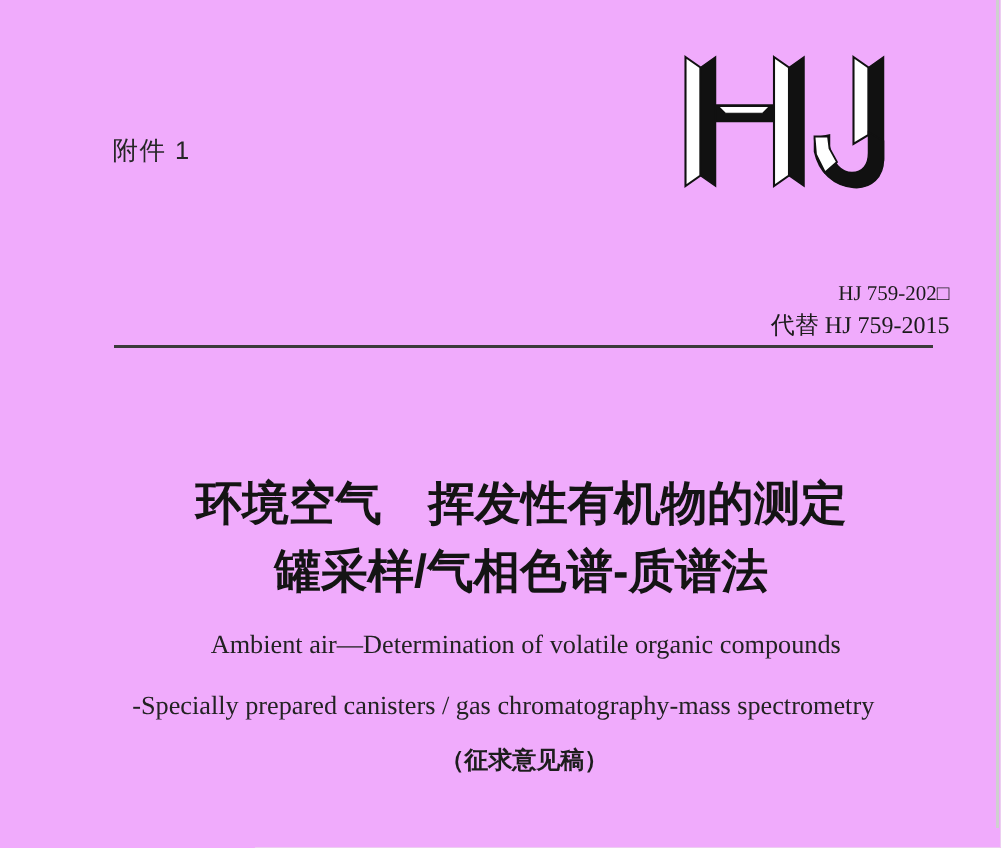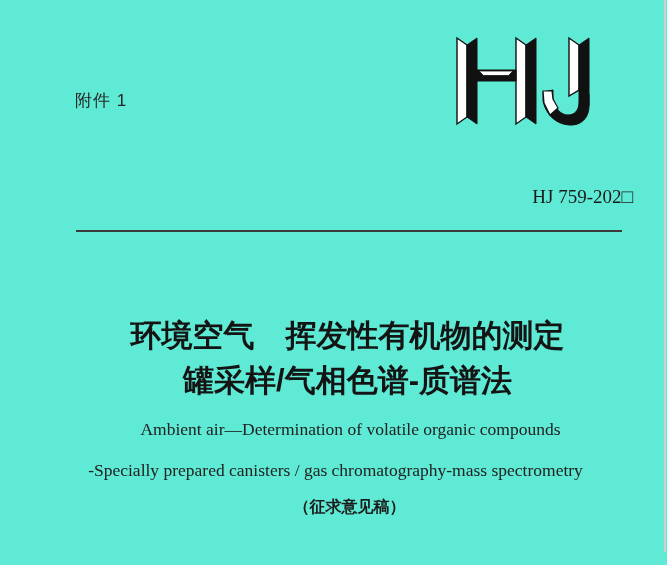--- a/index.html
+++ b/index.html
@@ -1,19 +1,19 @@
 <!DOCTYPE html>
 <html><head>
 <meta charset="utf-8">
 <style>
   html,body{margin:0;padding:0;background:#e9e9e9;}
   .page{
     position:relative;
     width:667px;height:565px;
-    background:#5eead4;
+    background:#f0abfc;
     overflow:hidden;
     font-family:"Liberation Serif","DejaVu Serif",serif;
     color:#1f1f1f;
   }
   .scan-edge{
     position:absolute;
     left:664px;top:0;width:2px;height:552px;
     background:#cfcfcf;
   }
   .attachment{
@@ -39,21 +39,21 @@
     color:#1b1b1b;
     line-height:40px;
   }
   .std-num-block{
     position:absolute;
     right:34px;top:186px;
     text-align:right;
     line-height:21px;
     color:#1b1b1b;
   }
-  .std-number{font-size:19px;}
+  .std-number{font-size:14px;}
   .std-replaces{font-size:16px;}
   .rule{
     position:absolute;
     left:76px;top:230px;
     width:546px;height:2px;
     background:#3b3b3b;
   }
   .title-cn{
     position:absolute;
     left:0;top:313px;width:667px;
@@ -118,20 +118,21 @@
 
       <path d="M137,66 L137,78 C137,90 129,98 117,97 C104,96 94,87 91,73 L91,64 L101,62 L101,70 C103,81 109,87 116,87 C123,87 127,82 127,74 L127,60 Z" fill="#111" stroke="#111" stroke-width="1"></path>
 
       <polygon points="91,63 92,75 98,87 106,80 101,71 100,63" fill="#ffffff" stroke="#111" stroke-width="1.2"></polygon>
     </svg>
   </div>
 
 
   <div class="std-num-block">
     <div class="std-number">HJ 759-202□</div>
+    <div class="std-replaces">代替 HJ 759-2015</div>
   </div>
 
   <div class="rule"></div>
 
   <div class="title-cn">
     <div>环境空气　挥发性有机物的测定</div>
     <div>罐采样/气相色谱-质谱法</div>
   </div>
 
   <div class="title-en1">Ambient air—Determination of volatile organic compounds</div>

